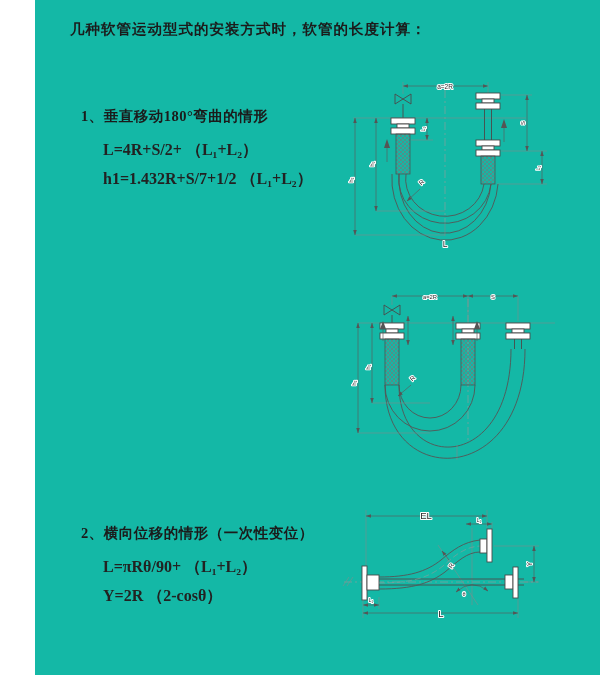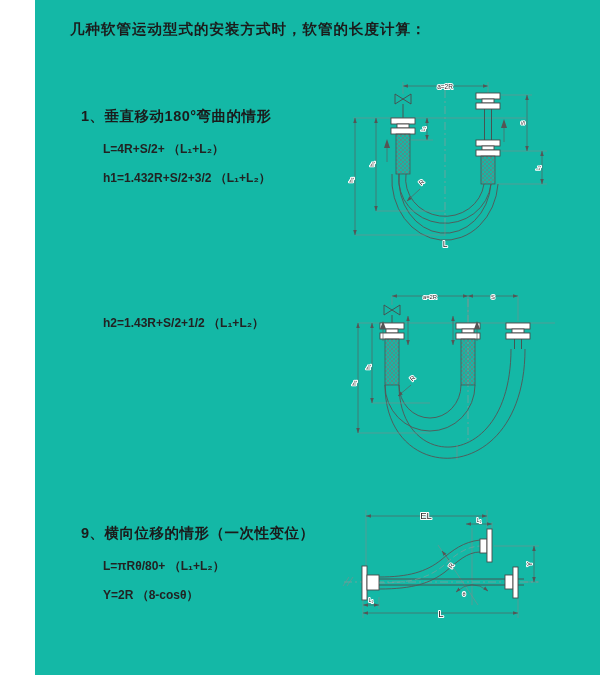--- a/index.html
+++ b/index.html
@@ -1,22 +1,22 @@
 <!DOCTYPE html>
 <html><head>
 <meta charset="utf-8">
 <style>
   html,body{margin:0;padding:0;background:#fff;}
   .canvas{position:relative;width:600px;height:675px;background:#14b8a6;overflow:hidden;
           font-family:"Liberation Sans","DejaVu Sans",sans-serif;color:#1d1d1d;margin-left:35px;}
   .page-title{position:absolute;left:35px;top:20px;font-size:14.5px;font-weight:700;
               letter-spacing:1px;color:#1b1b1b;}
-  .sec-text{position:absolute;left:46px;width:265px;}
+  .sec-text{position:absolute;left:46px;width:265px;font-family:Liberation Serif, serif;}
   .sec-heading{font-size:14.5px;font-weight:700;letter-spacing:0.5px;margin-bottom:9px;color:#1b1b1b;}
-  .formula{font-size:12px;font-weight:600;padding-left:22px;height:29px;line-height:29px;
+  .formula{font-size:16px;font-weight:600;padding-left:22px;height:29px;line-height:29px;
            white-space:nowrap;color:#222;}
   svg.diagram{position:absolute;}
   .obj{stroke:#4a4a4a;stroke-width:0.9;fill:none;}
   .fillw{fill:#ffffff;stroke:#4a4a4a;stroke-width:0.9;}
   .thin{stroke:#8a8a8a;stroke-width:0.55;fill:none;}
   .dim{stroke:#5a5a5a;stroke-width:0.65;fill:none;}
   .cl{stroke:#9a9a9a;stroke-width:0.6;stroke-dasharray:8 3 2 3;fill:none;}
   .hoseln{stroke:#555;stroke-width:0.9;fill:none;}
   .hosecl{stroke:#9a9a9a;stroke-width:0.55;stroke-dasharray:6 3;fill:none;}
   .lbl{fill:#2b2b2b;paint-order:stroke;stroke:#ffffff;stroke-width:2px;stroke-linejoin:round;
@@ -37,21 +37,21 @@
         <path d="M0,4 l4,-4 M-1,1 l2,-2 M3,5 l2,-2 M0,0 l4,4 M-1,3 l2,2 M3,-1 l2,2" stroke="#777" stroke-width="0.6" fill="none"></path>
       </pattern>
     </defs>
   </svg>
 
   <div class="page-title">几种软管运动型式的安装方式时，软管的长度计算：</div>
 
   <div class="sec-text" style="top:107px">
     <div class="sec-heading">1、垂直移动180°弯曲的情形</div>
     <div class="formula">L=4R+S/2+ （L₁+L₂）</div>
-    <div class="formula">h1=1.432R+S/2+3/2 （L₁+L₂）</div>
+    <div class="formula">h1=1.432R+S/7+1/2 （L₁+L₂）</div>
   </div>
 
   <svg class="diagram" style="left:306px;top:72px" width="280" height="190" viewBox="0 0 280 190">
 
     <line class="cl" x1="104" y1="18" x2="104" y2="150"></line>
 
     <g>
       <line class="dim" x1="62" y1="14" x2="147" y2="14" marker-start="url(#ar)" marker-end="url(#ar)"></line>
       <line class="thin" x1="62" y1="10" x2="62" y2="22"></line>
       <line class="thin" x1="147" y1="10" x2="147" y2="21"></line>
@@ -134,21 +134,20 @@
       <text class="lbl" font-size="6.5" text-anchor="middle" transform="rotate(-42 82 112)" x="82" y="112">R</text>
     </g>
 
     <g>
       <line class="thin" x1="104" y1="150" x2="104" y2="164"></line>
       <text class="lbl" x="104" y="175" font-size="8.5" text-anchor="middle">L</text>
     </g>
   </svg>
 
   <div class="sec-text" style="top:309px">
-    <div class="formula">h2=1.43R+S/2+1/2 （L₁+L₂）</div>
   </div>
 
   <svg class="diagram" style="left:315px;top:283px" width="250" height="195" viewBox="0 0 250 195">
     <line class="cl" x1="118" y1="16" x2="118" y2="160"></line>
 
     <g>
       <line class="dim" x1="42" y1="13" x2="118" y2="13" marker-start="url(#ar)" marker-end="url(#ar)"></line>
       <text class="lbl" x="80" y="15.5" font-size="5.8" text-anchor="middle">a=2R</text>
     </g>
     <g>
@@ -220,23 +219,23 @@
     </g>
 
     <g>
       <line class="dim" x1="61" y1="102" x2="48" y2="113" marker-end="url(#ar)"></line>
       <text class="lbl" font-size="6.5" text-anchor="middle" transform="rotate(-42 64 97)" x="64" y="97">R</text>
     </g>
     <line class="thin" x1="107" y1="162" x2="107" y2="177"></line>
   </svg>
 
   <div class="sec-text" style="top:524px">
-    <div class="sec-heading">9、横向位移的情形（一次性变位）</div>
-    <div class="formula">L=πRθ/80+ （L₁+L₂）</div>
-    <div class="formula">Y=2R （8-cosθ）</div>
+    <div class="sec-heading">2、横向位移的情形（一次性变位）</div>
+    <div class="formula">L=πRθ/90+ （L₁+L₂）</div>
+    <div class="formula">Y=2R （2-cosθ）</div>
   </div>
 
   <svg class="diagram" style="left:303px;top:498px" width="295" height="152" viewBox="0 0 295 152">
 
     <line class="cl" x1="6" y1="84" x2="200" y2="84"></line>
     <g>
       <line class="thin" x1="5" y1="88" x2="11" y2="79"></line>
       <line class="thin" x1="9" y1="88" x2="15" y2="79"></line>
     </g>
 

